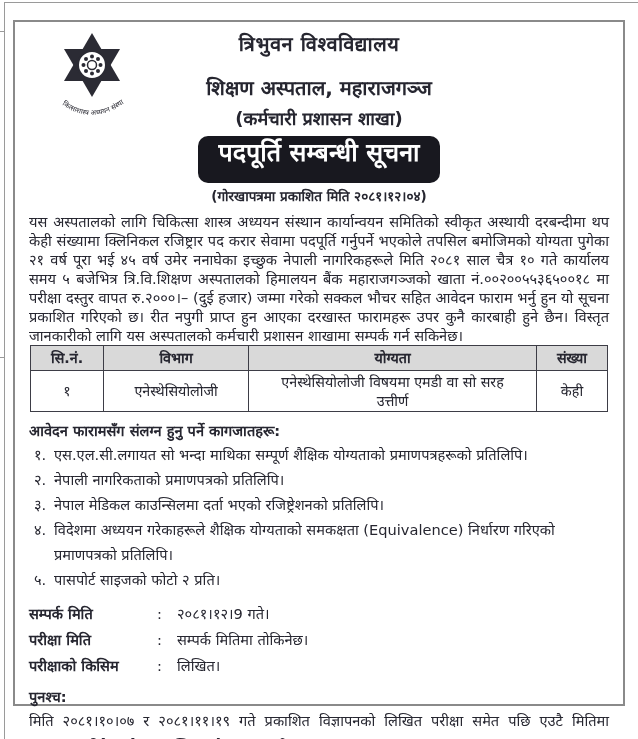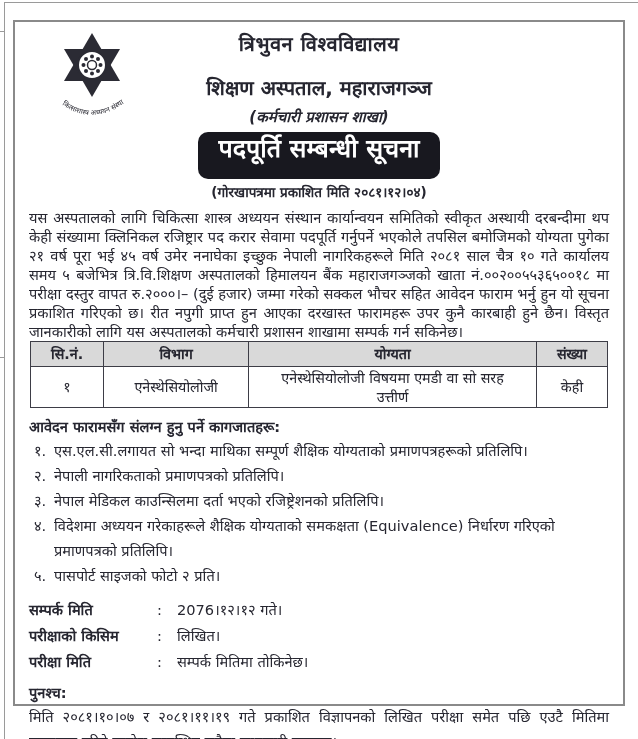--- a/index.html
+++ b/index.html
@@ -19,21 +19,21 @@
     border:2px solid #8a8a8a;background:#fff;box-sizing:border-box;
     padding:6px 14px 4px 14px;
   }
 
   
   .logo{position:absolute;left:40px;top:10px;}
 
   .hdr{text-align:center;}
   .uni{font-size:20px;font-weight:bold;letter-spacing:.5px;margin-top:2px;}
   .hosp{font-size:20px;font-weight:bold;margin-top:17px;}
-  .branch{font-size:15px;font-weight:bold;margin-top:5px;font-style:italic;}
+  .branch{font-size:18px;font-weight:bold;margin-top:5px;}
   .banner{
     display:inline-block;background:#18181f;color:#ffffff;border-radius:10px;
     font-size:25px;font-weight:bold;padding:1px 20px 13px 20px;margin-top:6px;line-height:1.3;
   }
   .pub{font-size:13.5px;font-weight:bold;margin-top:4px;}
 
   .intro{
     font-size:14.6px;line-height:19px;text-align:justify;margin:7px 0 0 0;
   }
 
@@ -144,27 +144,27 @@
     <span class="num">४.</span>
     <span class="txt">विदेशमा अध्ययन गरेकाहरूले शैक्षिक योग्यताको समकक्षता (Equivalence) निर्धारण गरिएको प्रमाणपत्रको प्रतिलिपि।</span>
   </div>
   <div class="doc-item">
     <span class="num">५.</span>
     <span class="txt">पासपोर्ट साइजको फोटो २ प्रति।</span>
   </div>
 
   <div class="details">
     <div class="detail-row">
-      <span class="lbl">सम्पर्क मिति</span><span class="colon">:</span><span class="val">2076।१२।१२ गते।</span>
+      <span class="lbl">सम्पर्क मिति</span><span class="colon">:</span><span class="val">२०८१।१२।9 गते।</span>
+    </div>
+    <div class="detail-row">
+      <span class="lbl">परीक्षा मिति</span><span class="colon">:</span><span class="val">सम्पर्क मितिमा तोकिनेछ।</span>
     </div>
     <div class="detail-row">
       <span class="lbl">परीक्षाको किसिम</span><span class="colon">:</span><span class="val">लिखित।</span>
-    </div>
-    <div class="detail-row">
-      <span class="lbl">परीक्षा मिति</span><span class="colon">:</span><span class="val">सम्पर्क मितिमा तोकिनेछ।</span>
     </div>
   </div>
 
   <div class="ps-heading">पुनश्च:</div>
   <div class="ps-body">
     <span>मिति २०८१।१०।०७ र २०८१।११।१९ गते प्रकाशित विज्ञापनको लिखित परीक्षा समेत पछि एउटै मितिमा सञ्चालन गरिने व्यहोरा सम्बन्धित सबैमा जानकारी गराइन्छ।</span>
     
   </div>
 
 </div>

